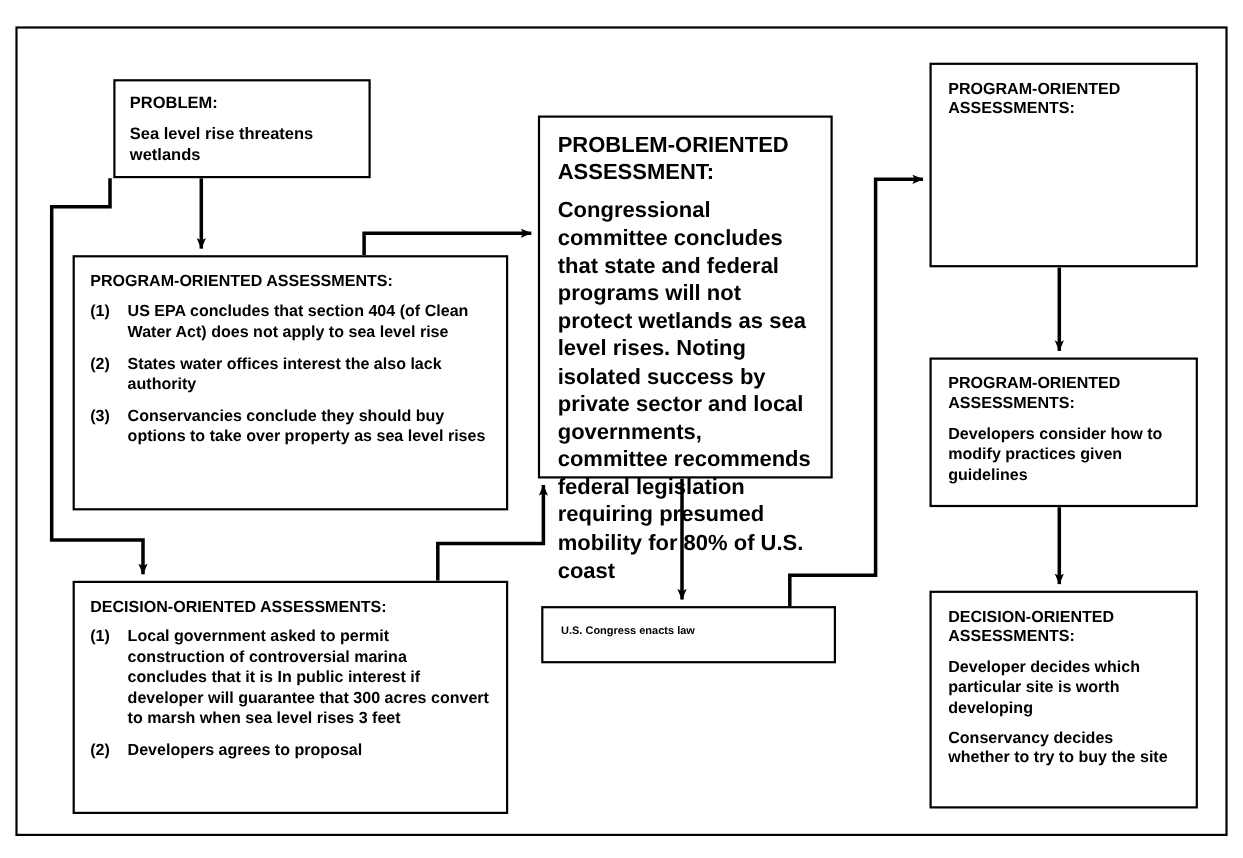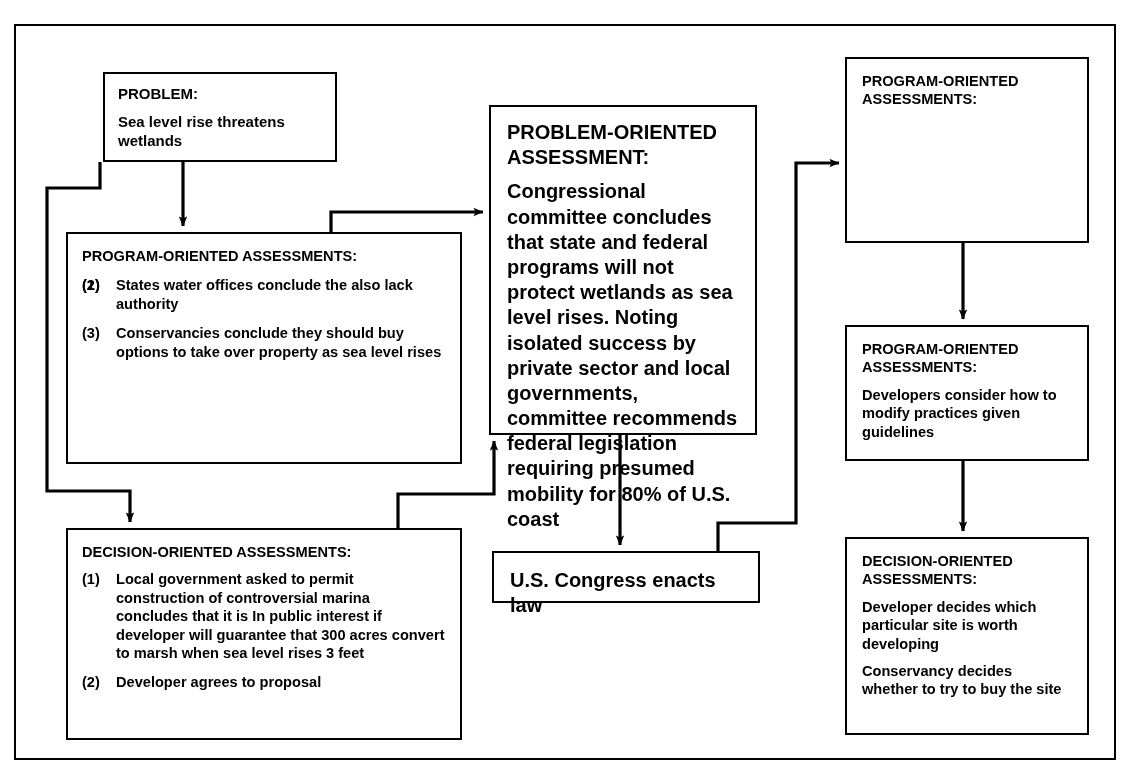--- a/index.html
+++ b/index.html
@@ -66,21 +66,21 @@
     position: absolute;
     left: 0;
     top: 0;
   }
 
   
   #node-problem      { left: 66px;  top: 72px;  width: 234px; height: 90px;  padding: 11px 13px; font-size: 15px; margin-left: 37px; }
   #node-prog-left    { left: 66px;  top: 232px; width: 396px; height: 232px; padding: 13px 14px; font-size: 14.6px; }
   #node-decision-left{ left: 66px;  top: 528px; width: 396px; height: 212px; padding: 13px 14px; font-size: 14.6px; }
   #node-problem-ctr  { left: 489px; top: 105px; width: 268px; height: 330px; padding: 13px 16px; font-size: 20px; }
-  #node-congress     { left: 492px; top: 551px; width: 268px; height: 52px;  padding: 15px 16px; font-size: 20px; }
+  #node-congress     { left: 492px; top: 551px; width: 268px; height: 52px;  padding: 15px 16px; font-size: 10px; }
   #node-prog-tr      { left: 845px; top: 57px;  width: 244px; height: 186px; padding: 13px 15px; font-size: 14.6px; }
   #node-prog-mr      { left: 845px; top: 325px; width: 244px; height: 136px; padding: 13px 15px; font-size: 14.6px; }
   #node-decision-br  { left: 845px; top: 537px; width: 244px; height: 198px; padding: 13px 15px; font-size: 14.6px; }
 </style>
 </head>
 <body>
 
 <div id="page">
 
   <div id="outer-frame"></div>
@@ -114,42 +114,43 @@
   <div class="node" id="node-problem">
     <div class="title">PROBLEM:</div>
     <div class="para">Sea level rise threatens wetlands</div>
   </div>
 
   <div class="node" id="node-prog-left">
     <div class="title">PROGRAM-ORIENTED ASSESSMENTS:</div>
     <ol class="items">
       <li>
         <span class="num">(1)</span>
+        <span>US EPA concludes that section 404 (of Clean Water Act) does not apply to sea level rise</span>
       </li>
       <li>
         <span class="num">(2)</span>
-        <span>States water offices conclude the also lack authority</span>
+        <span>States water offices interest the also lack authority</span>
       </li>
       <li>
         <span class="num">(3)</span>
         <span>Conservancies conclude they should buy options to take over property as sea level rises</span>
       </li>
     </ol>
   </div>
 
   <div class="node" id="node-decision-left">
     <div class="title">DECISION-ORIENTED ASSESSMENTS:</div>
     <ol class="items">
       <li>
         <span class="num">(1)</span>
         <span>Local government asked to permit construction of controversial marina concludes that it is In public interest if developer will guarantee that 300 acres convert to marsh when sea level rises 3 feet</span>
       </li>
       <li>
         <span class="num">(2)</span>
-        <span>Developer agrees to proposal</span>
+        <span>Developers agrees to proposal</span>
       </li>
     </ol>
   </div>
 
   <div class="node" id="node-problem-ctr">
     <div class="title">PROBLEM-ORIENTED ASSESSMENT:</div>
     <div class="para">Congressional committee concludes that state and federal programs will not protect wetlands as sea level rises.  Noting isolated success by private sector and local governments, committee recommends federal legislation requiring presumed mobility for 80% of U.S. coast</div>
   </div>
 
   <div class="node" id="node-congress">

